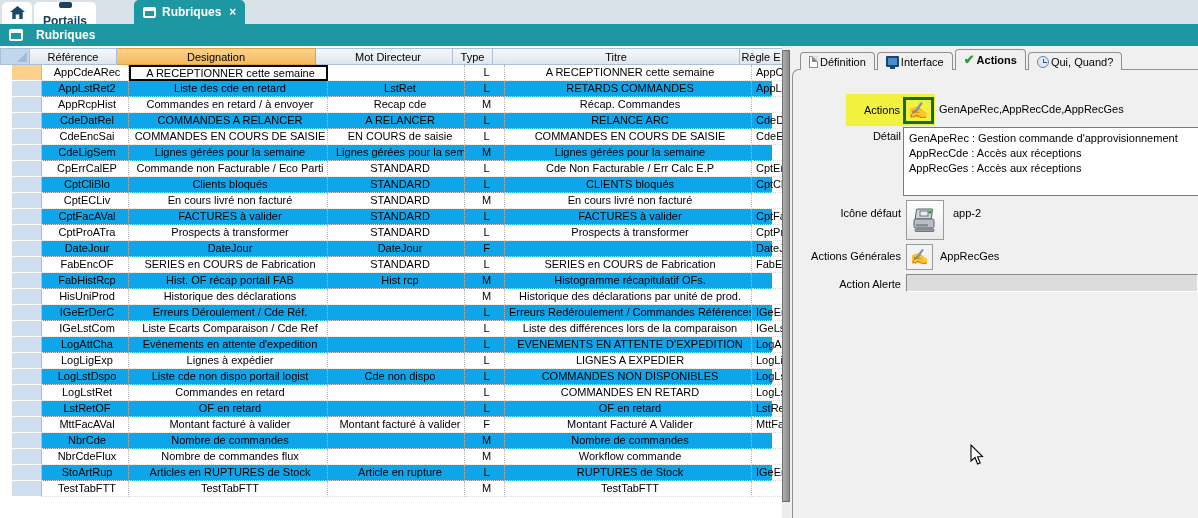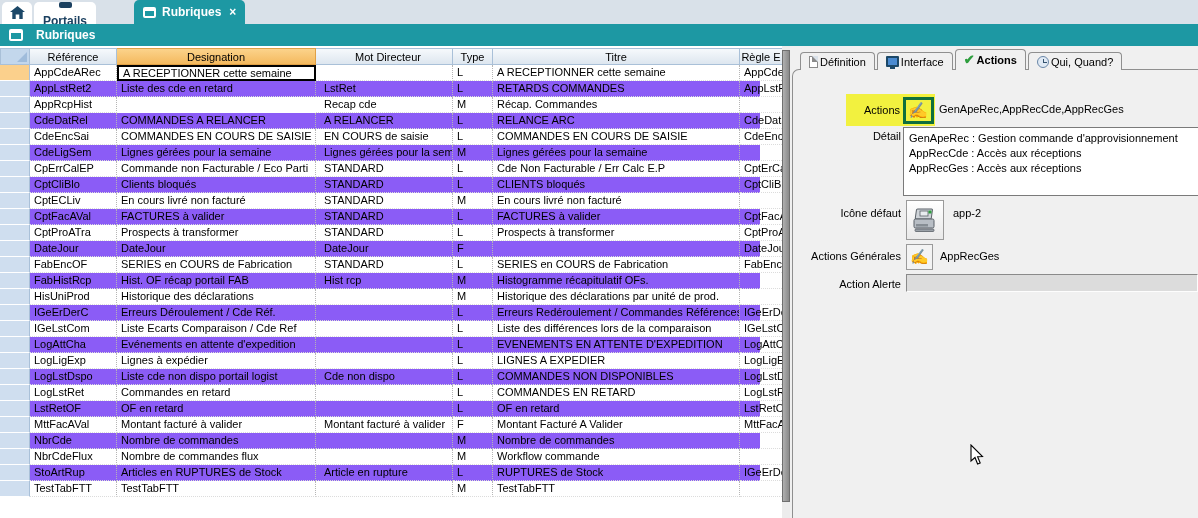--- a/index.html
+++ b/index.html
@@ -21,22 +21,22 @@
   .teal-bar .win-icon2 { width:14px; height:12px; border:2px solid #fff; border-top-width:4px; border-radius:2px; margin-left:9px; }
   .teal-bar .bar-title { color:#fff; font-weight:bold; font-size:12px; margin-left:13px; }
 
   
   .grid { position:absolute; left:0; top:46px; width:782px; height:472px; background:#fff; overflow:hidden; }
   .ghead { position:absolute; top:2px; height:17px; line-height:16px; text-align:center; font-size:11px;
            background:linear-gradient(#f6f9fc,#dde6ef); border:1px solid #a9c0d8; border-left:none; overflow:hidden; white-space:nowrap; }
   .ghead.first { border-left:1px solid #a9c0d8; background:#c3d7ec; }
   .ghead.sel { background:linear-gradient(#fbd38b,#f4b95e); border-color:#e0a045; }
   .corner-tri { position:absolute; right:2px; bottom:2px; width:0; height:0; border-left:10px solid transparent; border-bottom:10px solid #9fbcdb; }
-  .trow { position:absolute; left:0; width:760px; height:16px; background:#fff; }
-  .trow.alt { background:#8b5cf6; }
+  .trow { position:absolute; left:12px; width:760px; height:16px; background:#fff;text-align:center; }
+  .trow.alt { background:#0ea5e9; }
   .tcell { position:absolute; top:0; height:16px; line-height:15px; padding-left:4px; border-right:1px dotted #b5b5b5; border-bottom:1px dotted #dcdcdc; overflow:hidden; white-space:nowrap; }
   .gutter { position:absolute; top:0; height:16px; background:#cfdeef; border-right:1px solid #a9c0d8; border-bottom:1px solid #fff; }
   .gutter.first { background:#fbd08c; }
   .tcell.focused { border:2px solid #000; background:#fff; line-height:12px; }
 
   
   .col0 { left:0; width:30px; }
   .col1 { left:30px; width:87px; }
   .col2 { left:117px; width:199px; }
   .col3 { left:316px; width:137px;padding-left:8px; }
@@ -127,20 +127,21 @@
         <div class="tcell col1">AppLstRet2</div>
         <div class="tcell col2">Liste des cde en retard</div>
         <div class="tcell col3">LstRet</div>
         <div class="tcell col4">L</div>
         <div class="tcell col5">RETARDS COMMANDES</div>
         <div class="tcell col6">AppLstR</div>
       </div>
       <div class="trow" style="top: 51px;">
         <div class="gutter col0"></div>
         <div class="tcell col1">AppRcpHist</div>
+        <div class="tcell col2">Commandes en retard / à envoyer</div>
         <div class="tcell col3">Recap cde</div>
         <div class="tcell col4">M</div>
         <div class="tcell col5">Récap. Commandes</div>
         <div class="tcell col6"></div>
       </div>
       <div class="trow alt" style="top: 67px;">
         <div class="gutter col0"></div>
         <div class="tcell col1">CdeDatRel</div>
         <div class="tcell col2">COMMANDES A RELANCER</div>
         <div class="tcell col3">A RELANCER</div>

